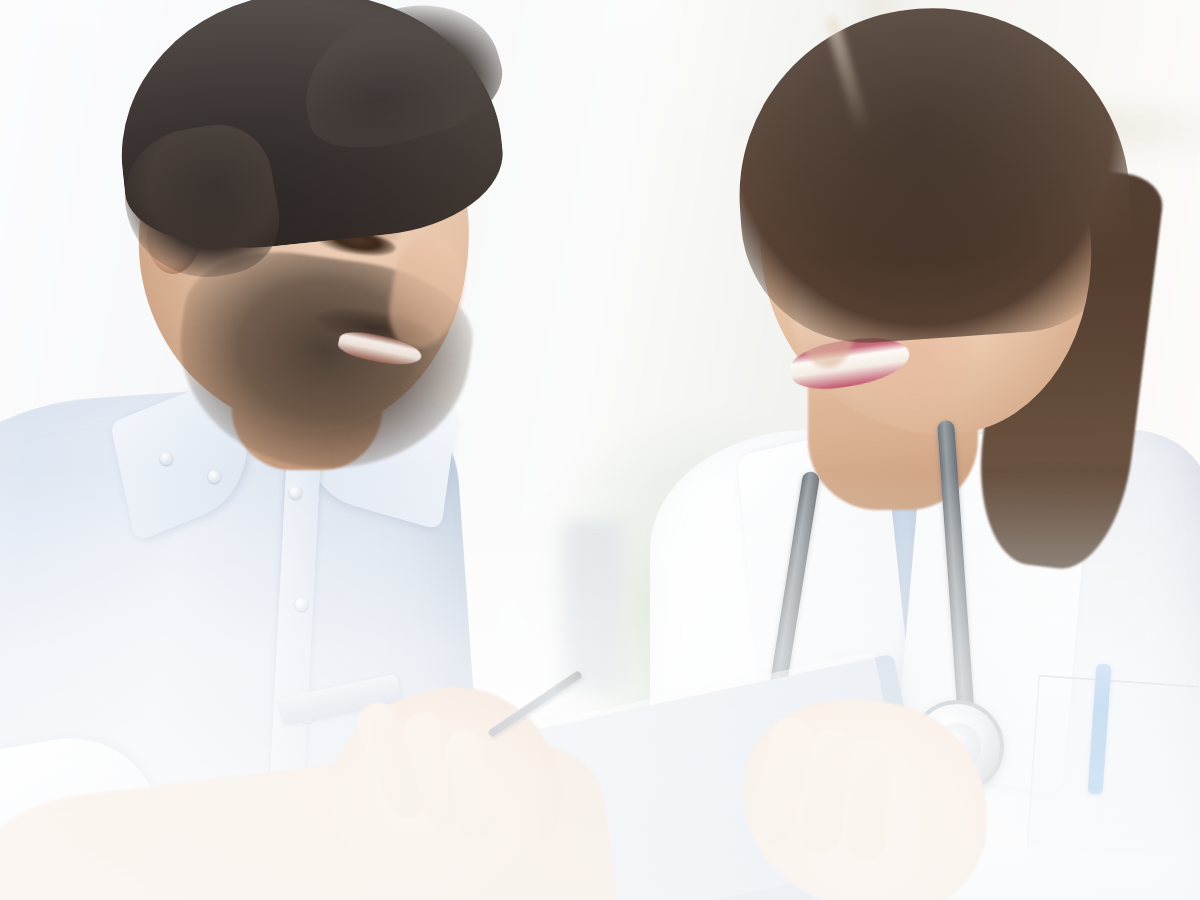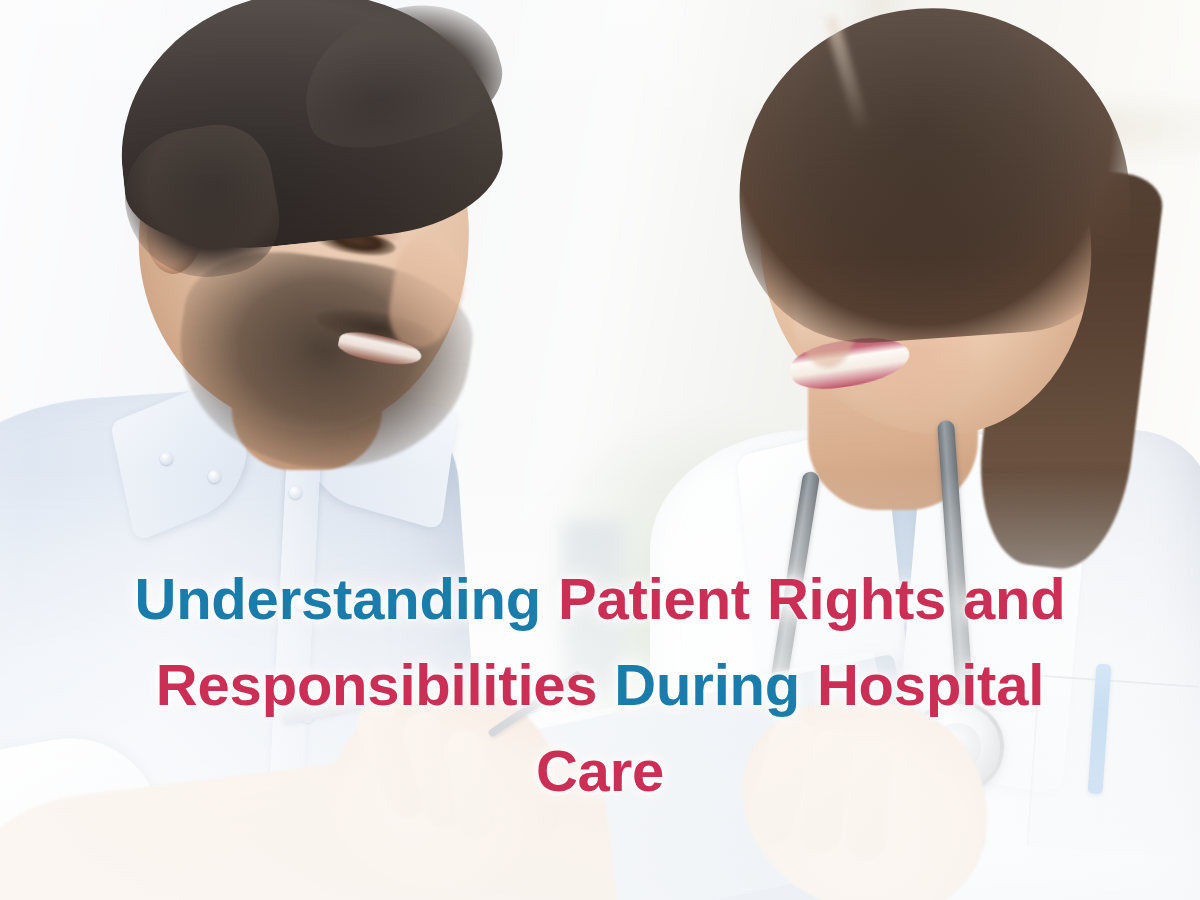--- a/index.html
+++ b/index.html
@@ -634,17 +634,14 @@
 
     <div class="doc-hand" style="left:740px;"></div>
     <div class="man-finger" style="left:760px; top:716px; width:44px; height:130px; transform:rotate(14deg);"></div>
     <div class="man-finger" style="left:806px; top:728px; width:42px; height:126px; transform:rotate(9deg);"></div>
     <div class="man-finger" style="left:848px; top:744px; width:40px; height:116px; transform:rotate(4deg);"></div>
 
     <div class="scrim-top"></div>
     <div class="scrim"></div>
   </div>
 
-  <div class="title-wrap">
-    <h1 class="title"><span class="t-blue">Understanding </span><span class="t-red">Patient Rights and Responsibilities </span><span class="t-blue">During </span><span class="t-red">Hospital Care</span></h1>
-  </div>
 
 </div>
 
 </body></html>

